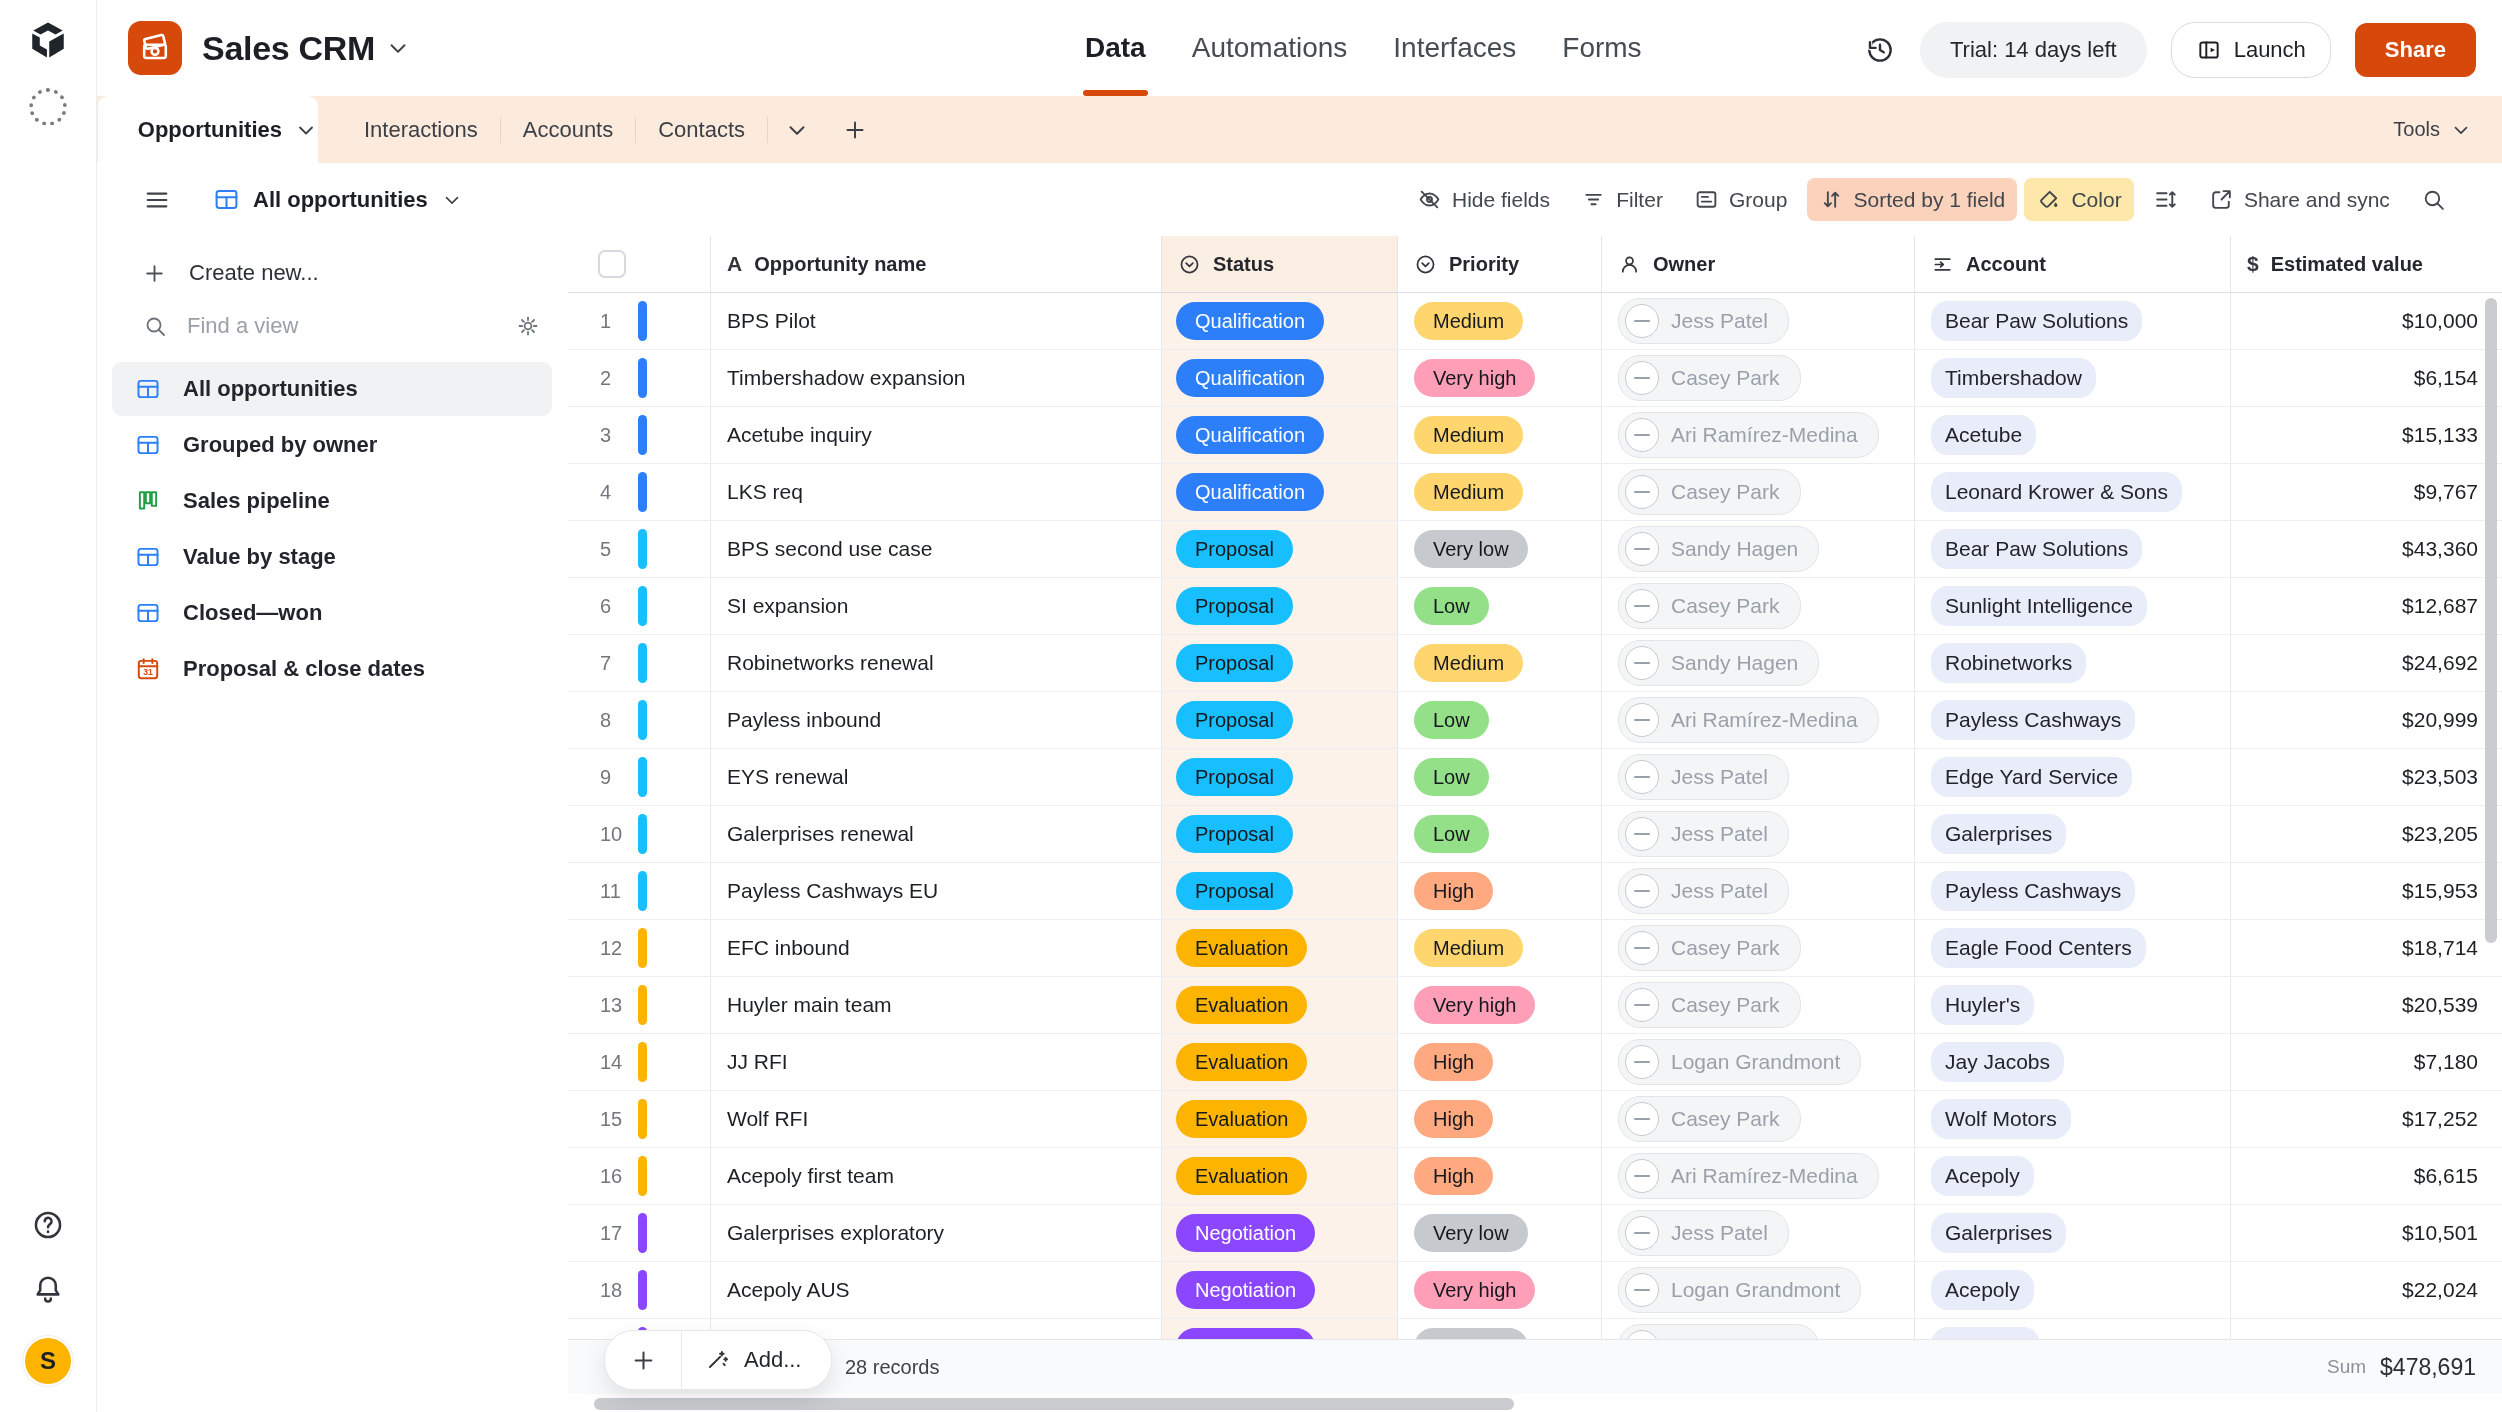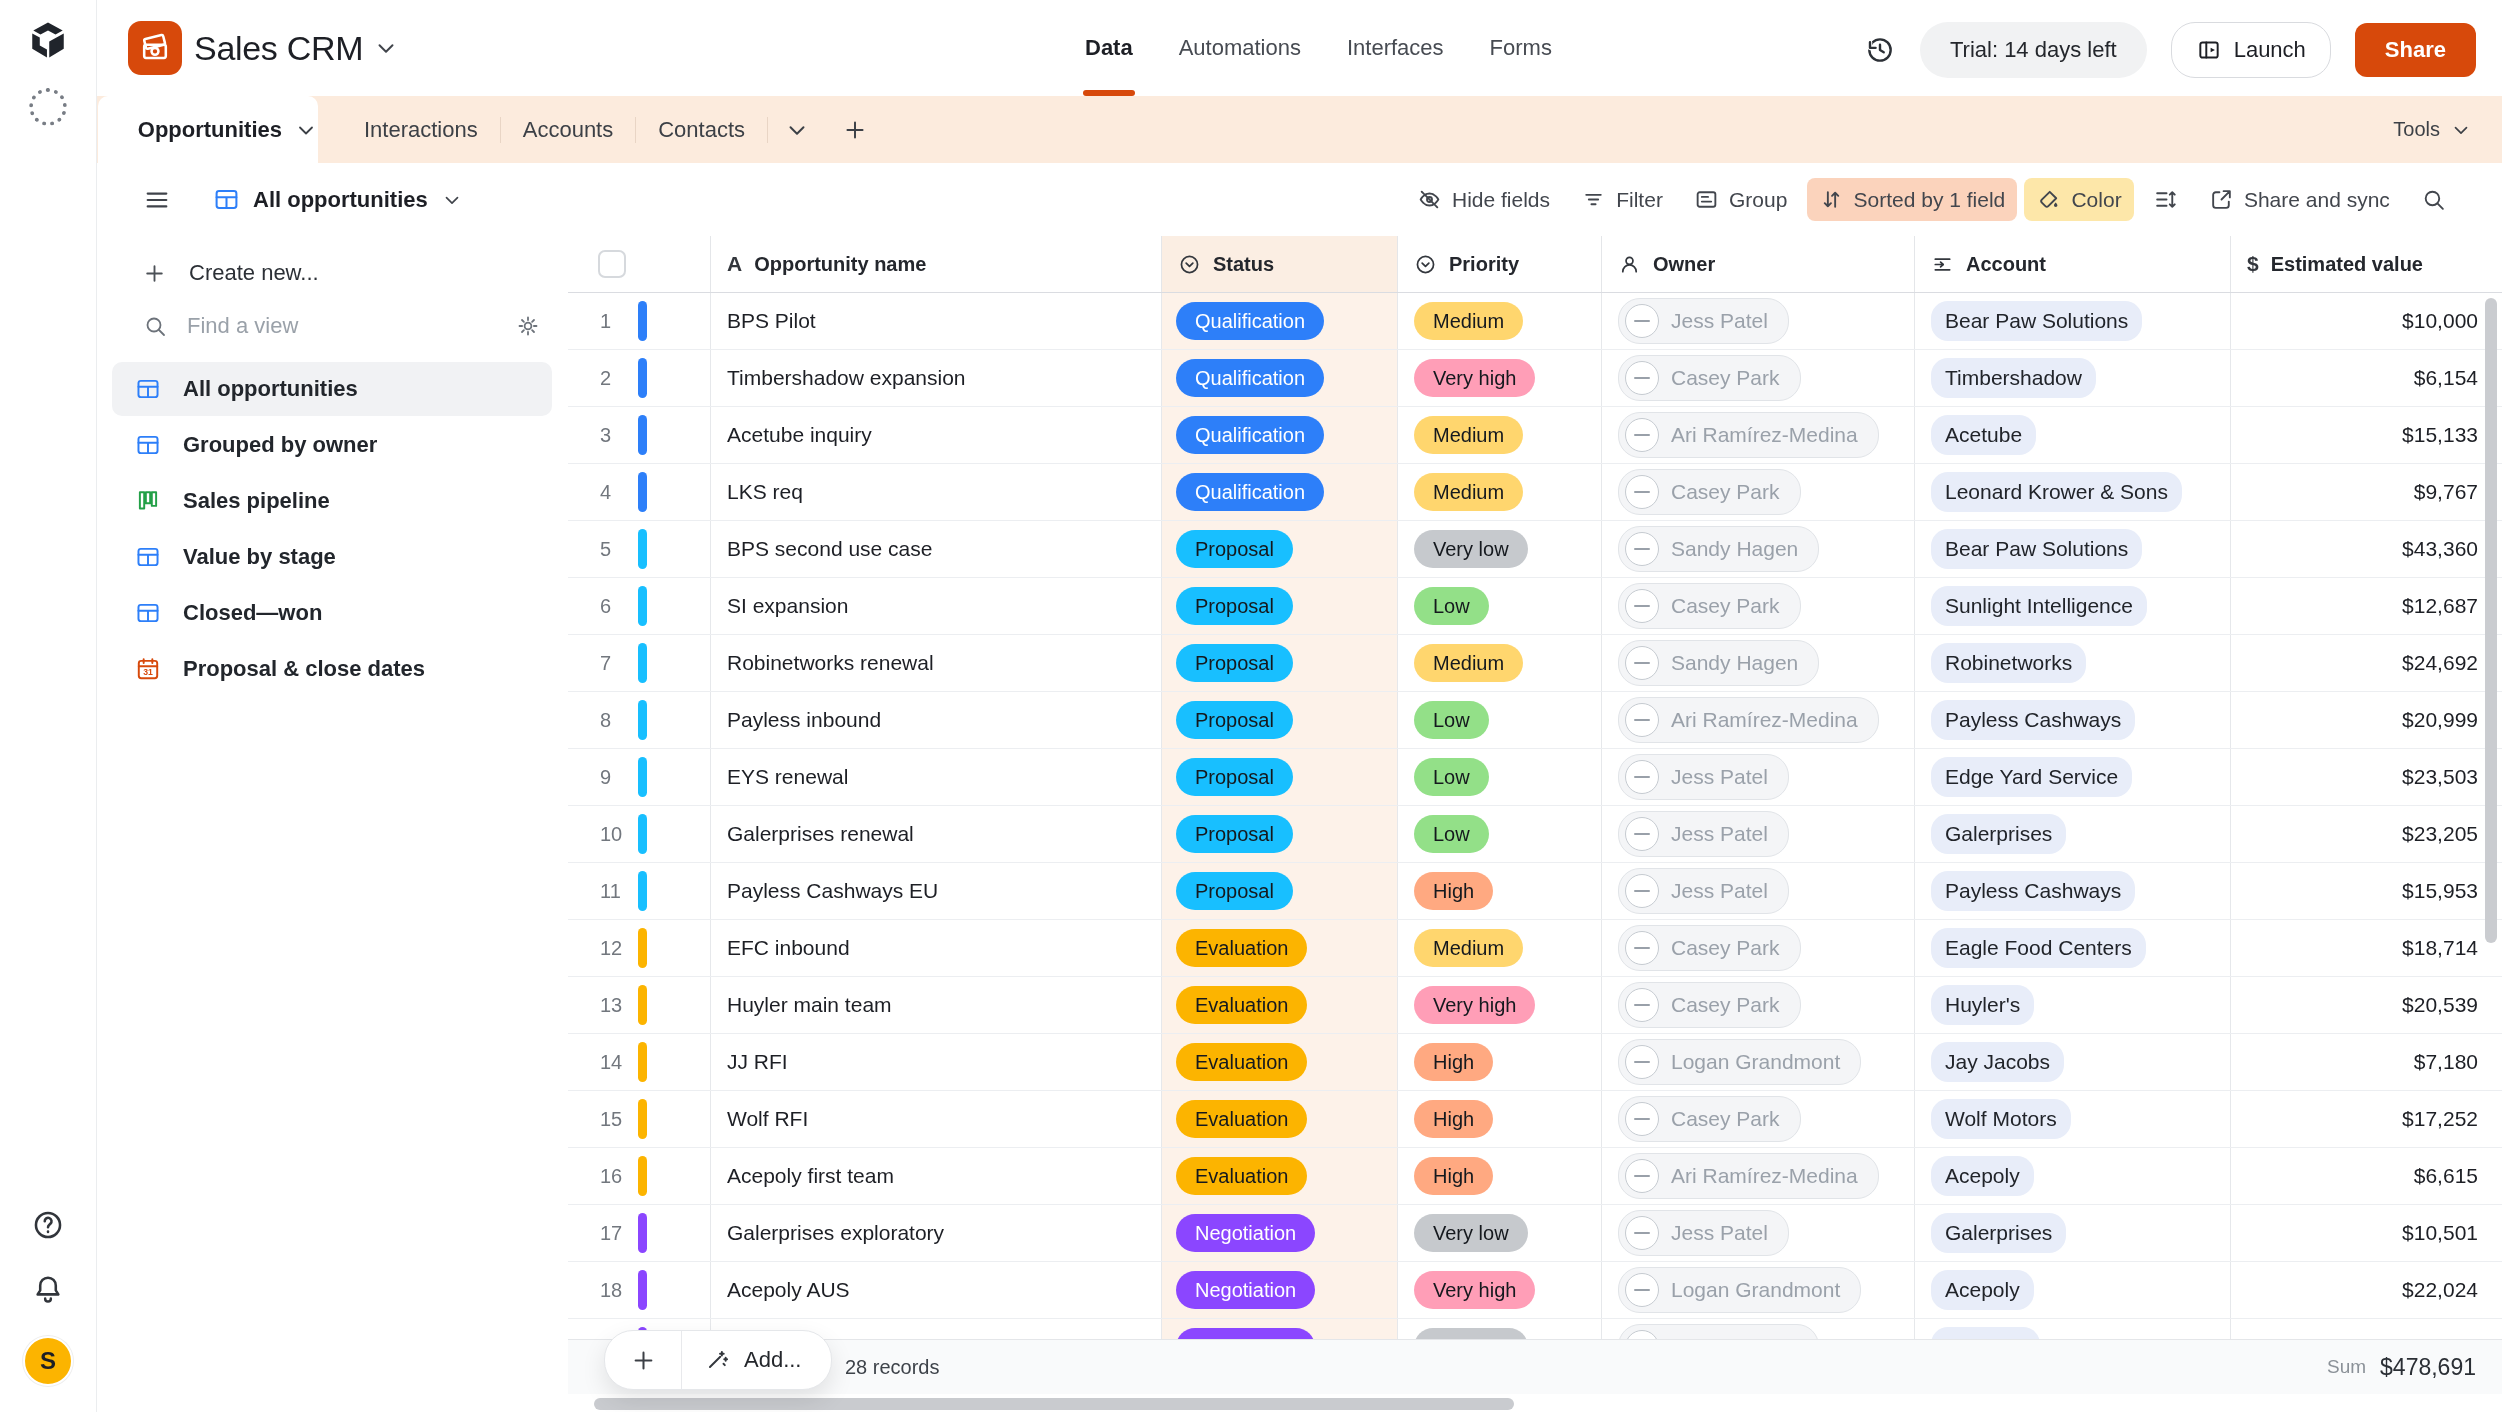--- a/index.html
+++ b/index.html
@@ -13,24 +13,24 @@
   #rail .logo{width:42px;height:42px;margin-top:18px;color:#20242b}
   #rail .omni{width:30px;height:30px;margin-top:28px;border:4px dotted #787d85;border-radius:50%}
   #rail .rail-bottom{position:absolute;bottom:26px;display:flex;flex-direction:column;align-items:center;gap:30px}
   #rail .rail-ic{width:34px;height:34px;color:#31353b}
   #rail .avatar{width:46px;height:46px;border-radius:50%;background:#fcb400;display:flex;align-items:center;justify-content:center;font-size:24px;font-weight:600;color:#1d1f25;border:2px solid #fff;box-shadow:0 0 0 1px #eee}
 
   
   #top-header{position:absolute;left:96px;top:0;right:0;height:96px;background:#fff;display:flex;align-items:center}
   .app-icon{width:54px;height:54px;margin-left:32px;border-radius:13px;background:#d7490b;display:flex;align-items:center;justify-content:center}
   .app-icon .ic{width:36px;height:36px}
-  .app-title{font-size:34px;font-weight:400;margin-left:12px;letter-spacing:-.3px}
+  .app-title{font-size:34px;font-weight:700;margin-left:20px;letter-spacing:-.3px}
   .title-chev{width:26px;height:26px;margin-left:10px;color:#40444b}
   #top-nav{position:absolute;left:989px;top:0;height:96px;display:flex;align-items:stretch;gap:46px}
-  .nav-item{display:flex;align-items:center;font-size:22px;color:#474b52;position:relative;cursor:pointer}
+  .nav-item{display:flex;align-items:center;font-size:28px;color:#474b52;position:relative;cursor:pointer}
   .nav-item.active{color:#1d1f25;font-weight:700}
   .nav-item.active::after{content:"";position:absolute;left:-2px;right:-2px;bottom:0;height:6px;border-radius:3px;background:#d7490b}
   #header-right{position:absolute;right:26px;top:0;height:100px;display:flex;align-items:center;gap:24px}
   #history-btn{width:32px;height:32px;color:#2c3036}
   .trial-pill{background:#f1f2f3;border-radius:28px;height:56px;display:flex;align-items:center;padding:0 30px;font-size:22px;color:#24272c}
   .launch-btn{height:54px;border:1px solid #d9dbdf;border-radius:24px;background:#fff;display:flex;align-items:center;gap:12px;padding:0 24px;font-size:22px;color:#1d1f25}
   .launch-btn .ic{width:26px;height:26px}
   .share-btn{height:54px;border-radius:12px;background:#d7490b;color:#fff;display:flex;align-items:center;padding:0 30px;font-size:22px;font-weight:600}
 
   

